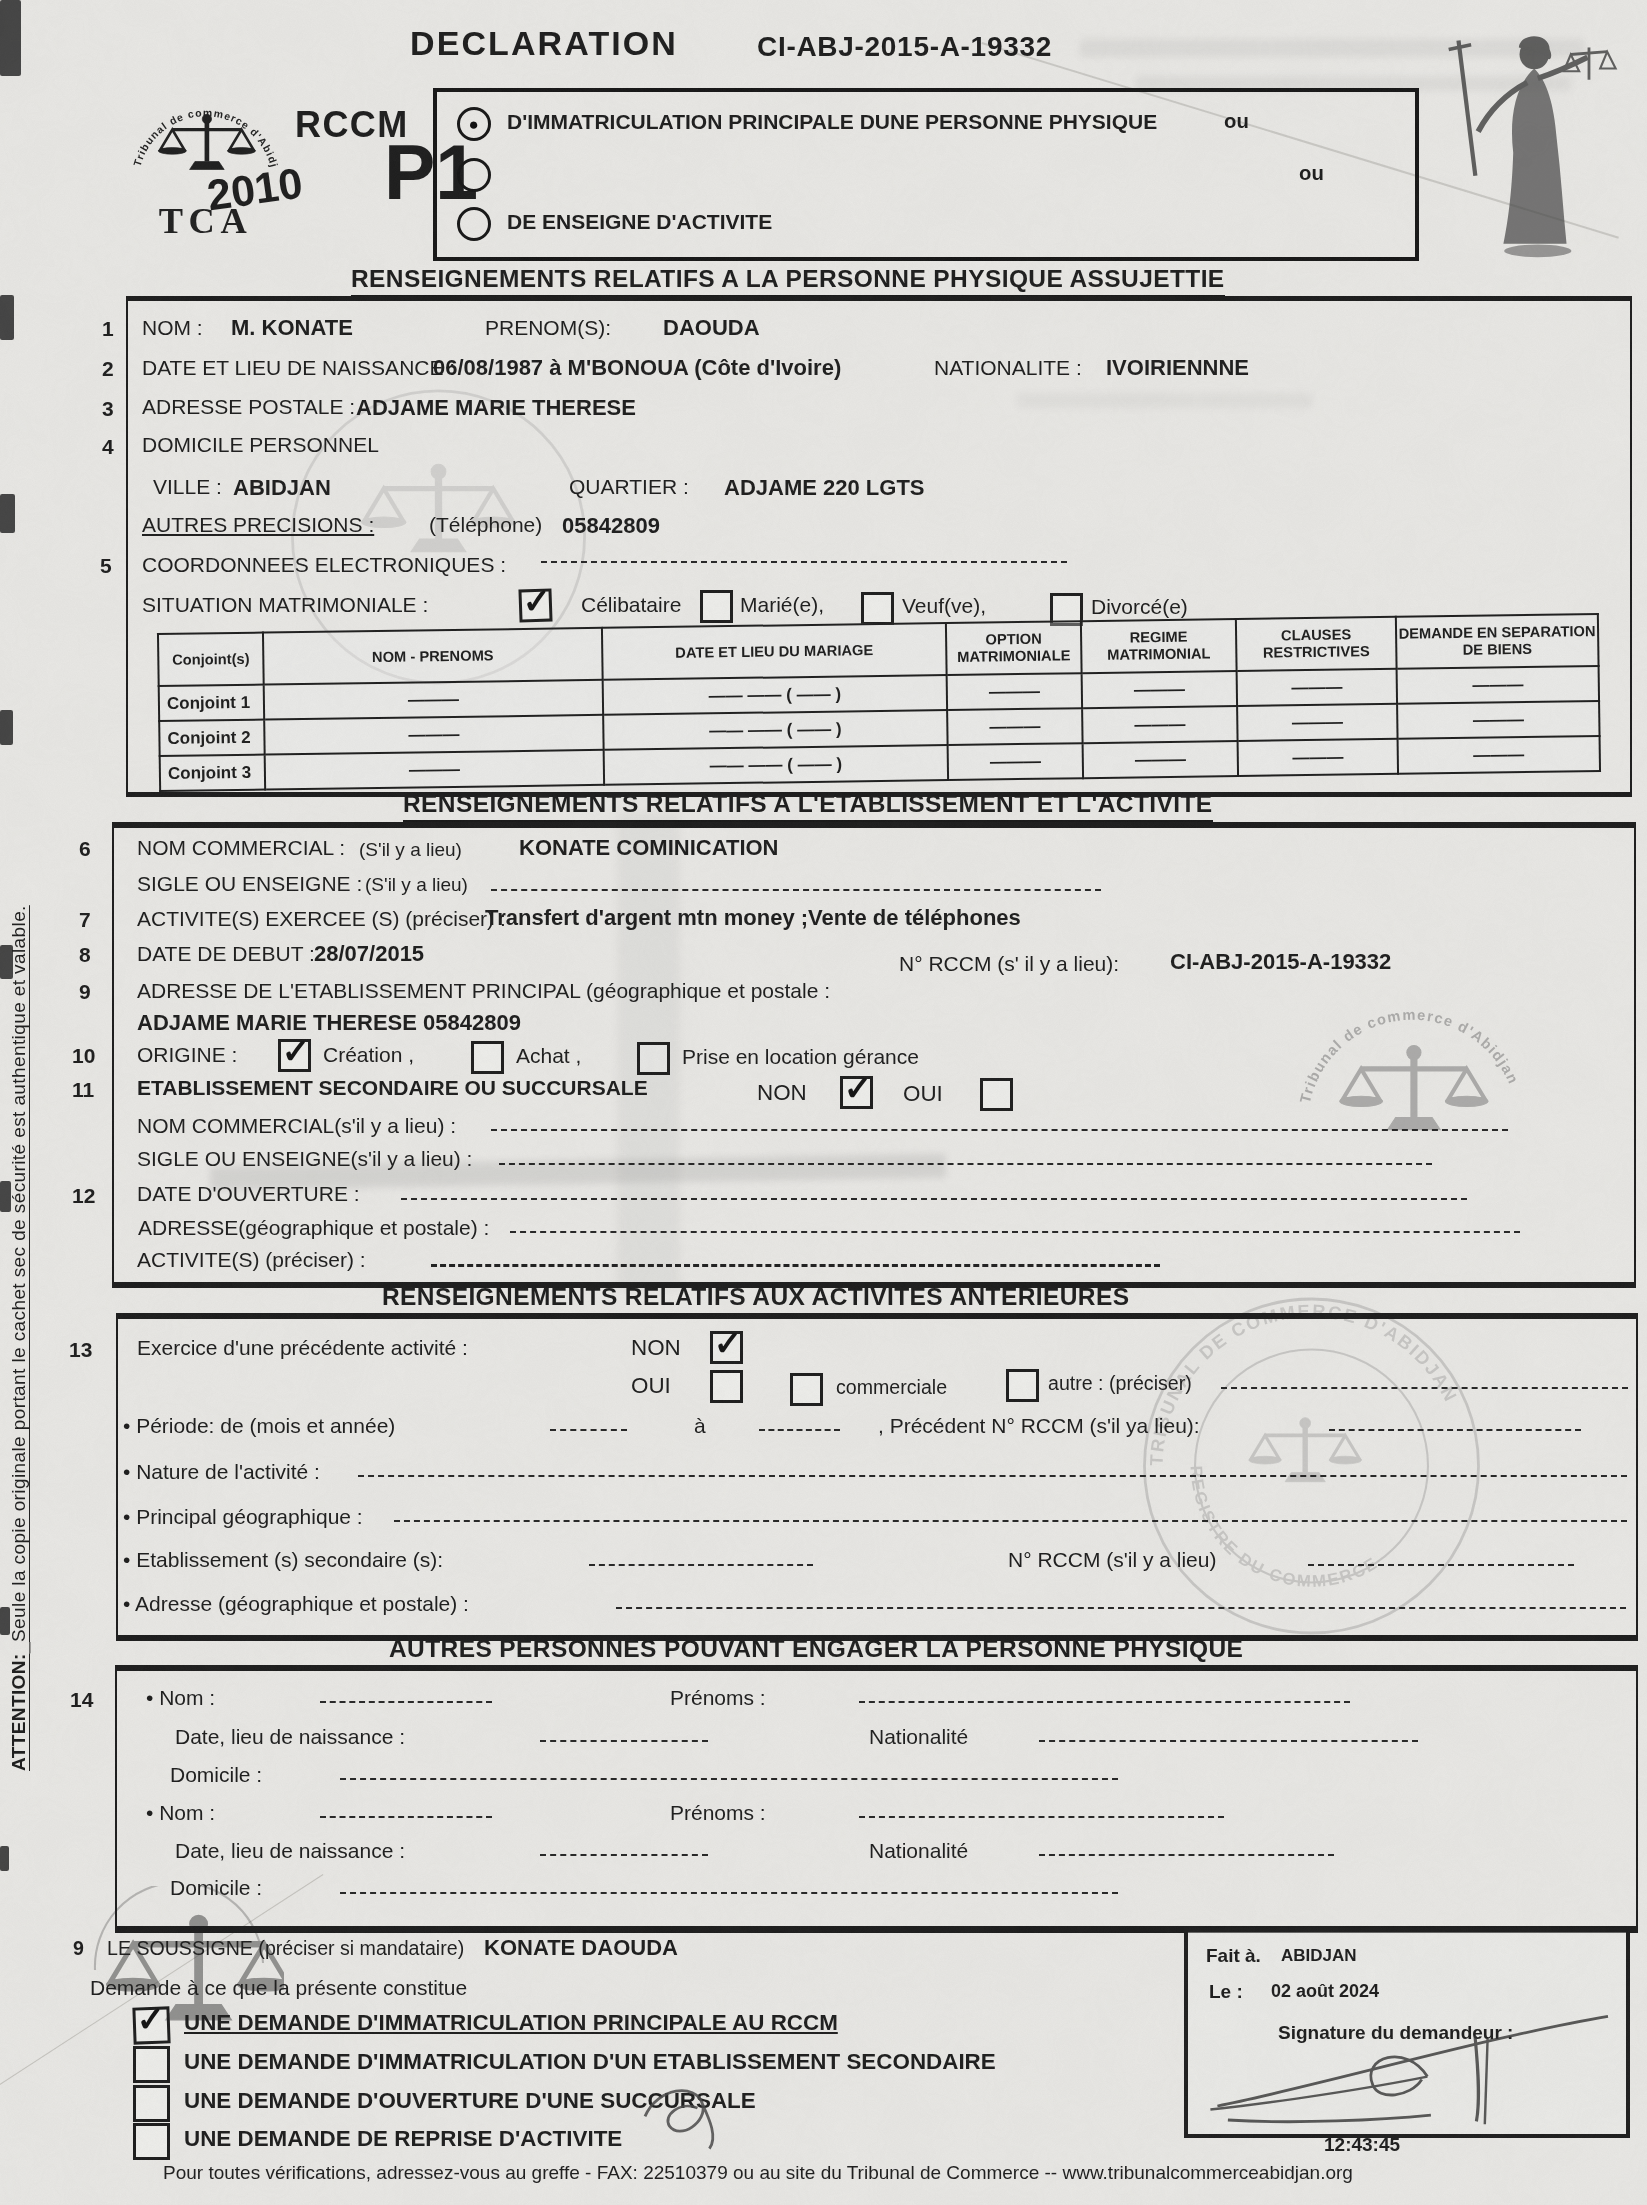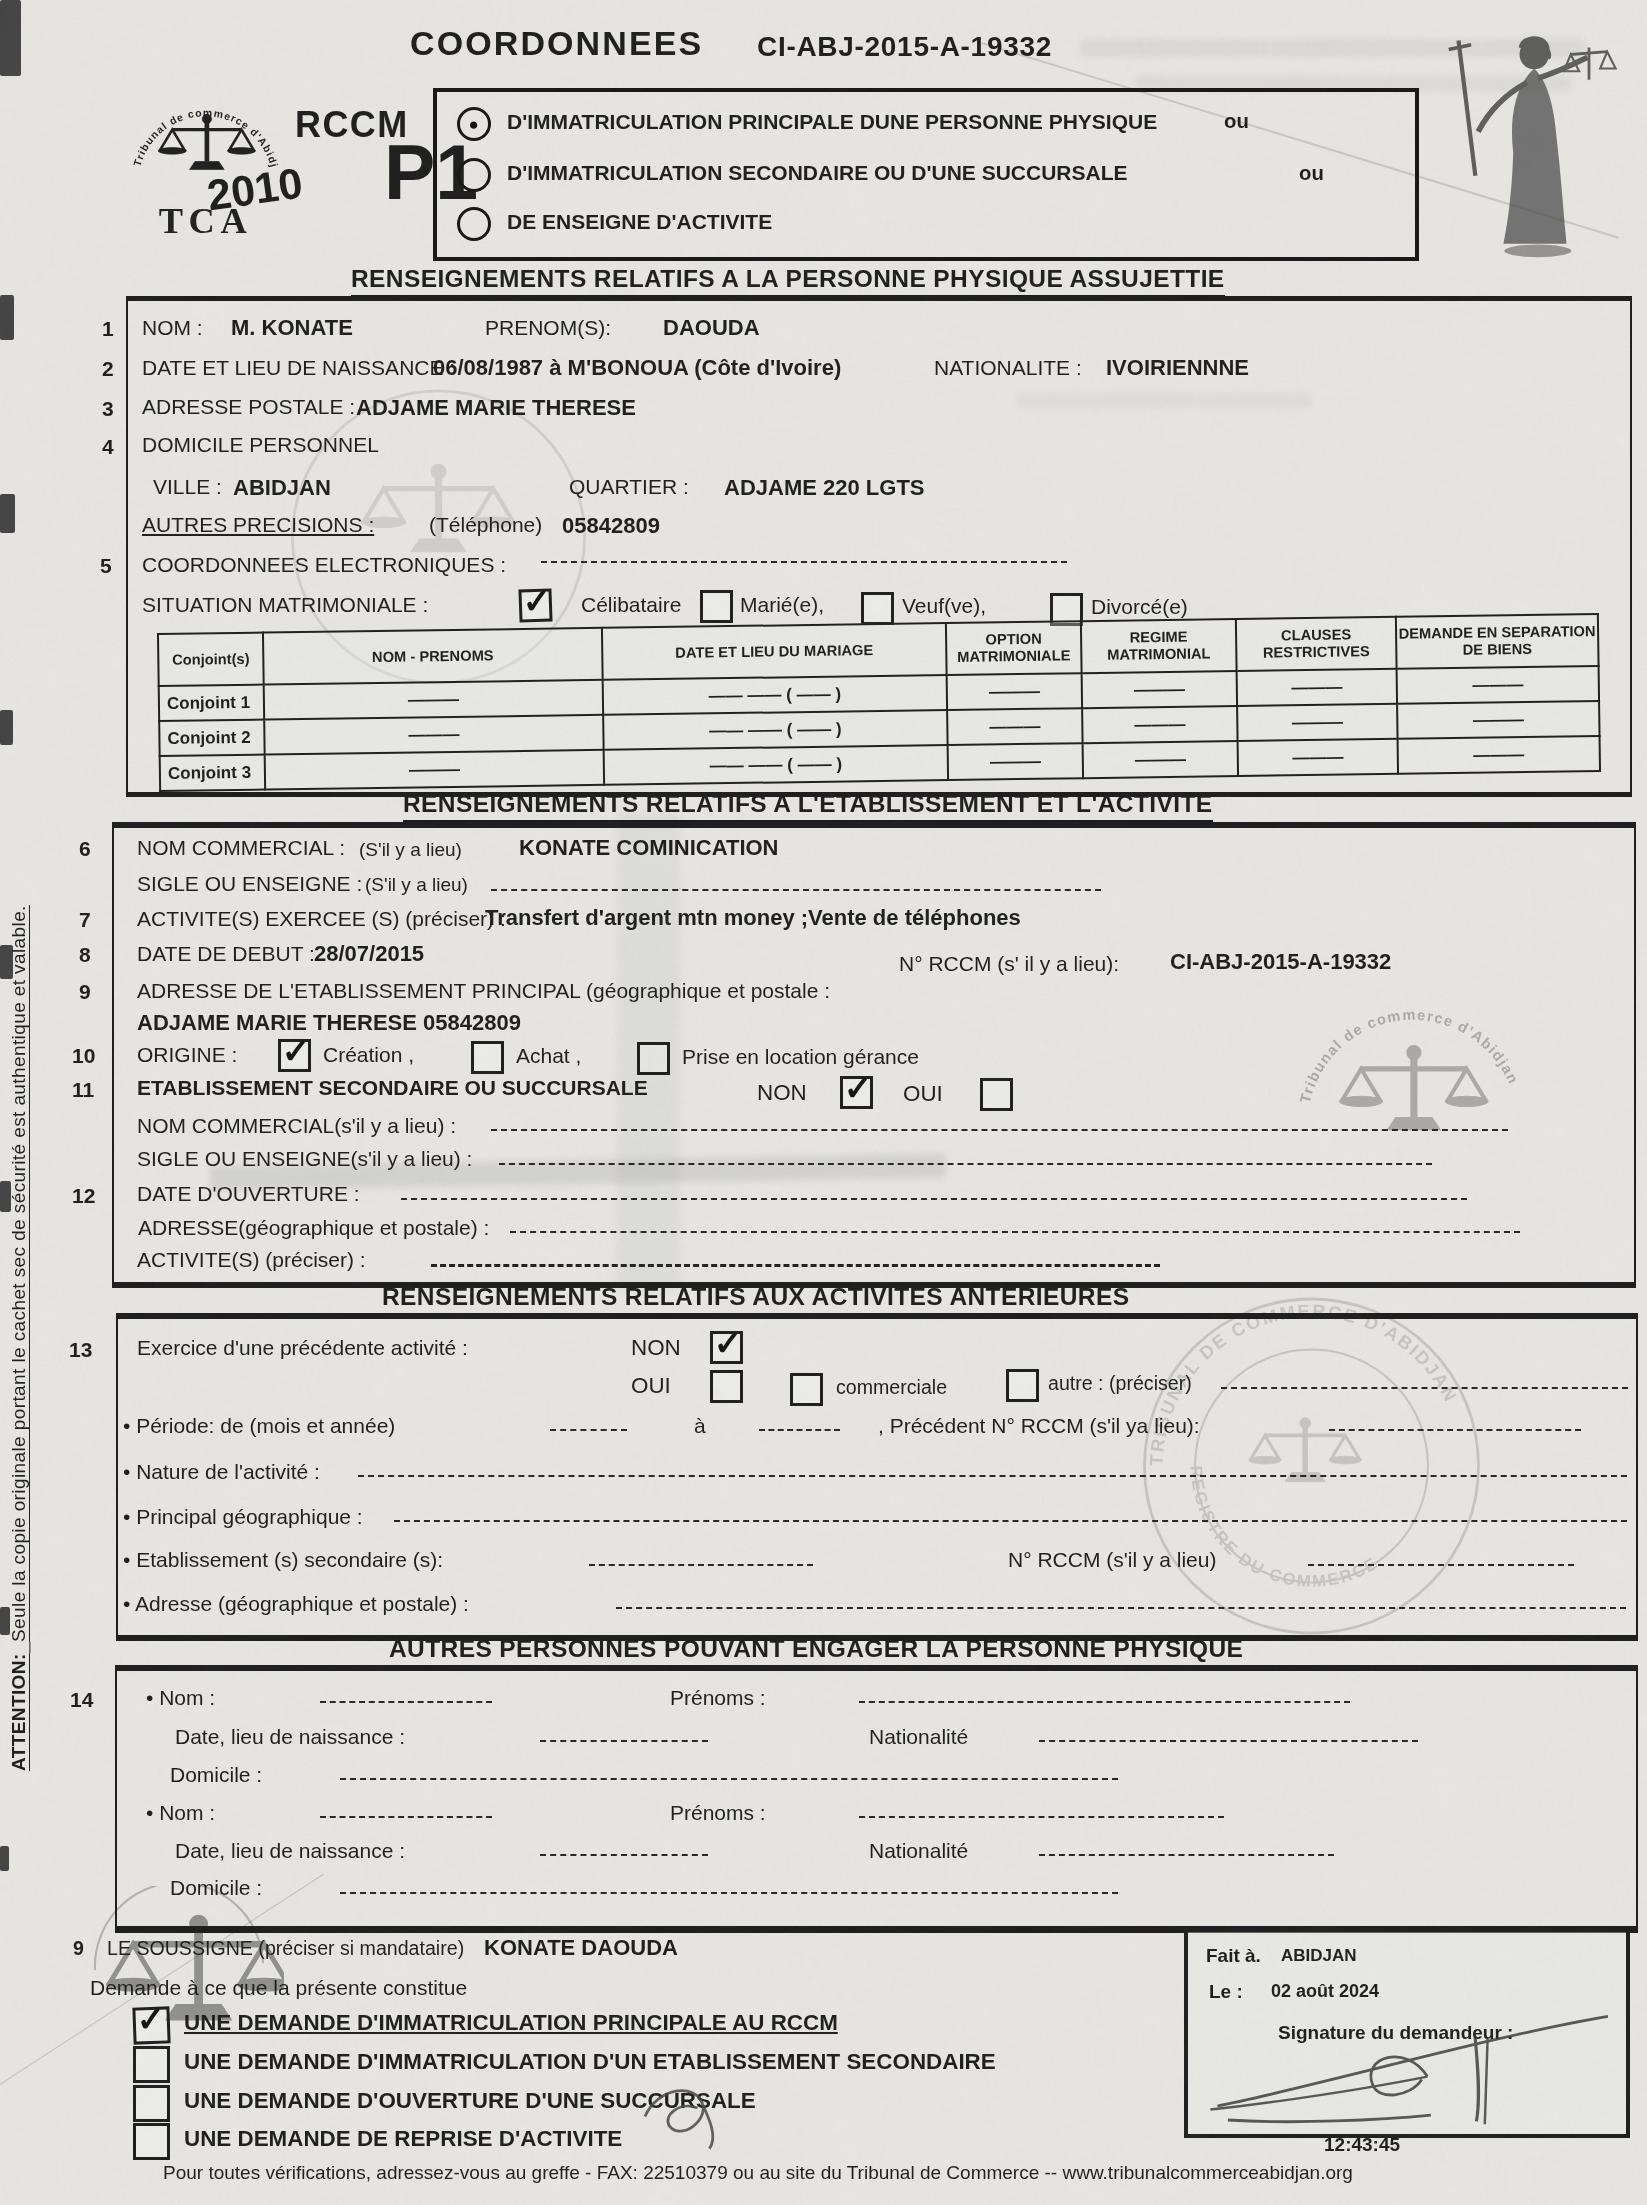--- a/index.html
+++ b/index.html
@@ -98,21 +98,21 @@
       <textPath href="#arcC2">REGISTRE DU COMMERCE</textPath>
     </text>
     <use href="#scales-g" transform="translate(215,195) scale(1.1)"></use>
   </svg>
 
   <svg class="abs stampc" style="left:74px;top:1886px;color:#3a3a3a;opacity:.5;filter:blur(0.4px)" width="210" height="175" viewBox="0 0 300 250">
     <use href="#scales-g" transform="translate(70,40) scale(1.8)"></use>
     <path d="M30,120 A120,120 0 0 1 270,110" fill="none" stroke="currentColor" stroke-width="3" opacity=".6"></path>
   </svg>
 
-  <span class="abs" style="left:410px;top:24px;font-size:34px;font-weight:bold;letter-spacing:2.1px">COORDONNEES</span>
+  <span class="abs" style="left:410px;top:24px;font-size:34px;font-weight:bold;letter-spacing:2.1px">DECLARATION</span>
   <span class="abs" style="left:757px;top:31px;font-size:28px;font-weight:bold;letter-spacing:0.7px">CI-ABJ-2015-A-19332</span>
 
   <svg class="abs" style="left:118px;top:70px;color:#1d1d1d" width="175" height="186" viewBox="0 0 250 265">
     <defs>
         <path id="tcaArc" d="M32,138 A96,96 0 0 1 218,138" fill="none"></path>
       </defs>
     <text font-size="15" font-weight="bold" letter-spacing="1.5" fill="currentColor">
       <textPath href="#tcaArc">Tribunal de commerce d'Abidjan</textPath>
     </text>
     <use href="#scales-g" transform="translate(70,62) scale(0.95)"></use>
@@ -126,21 +126,20 @@
   <div class="abs" style="left:433px;top:88px;width:978px;height:165px;border:4.2px solid #141414">
     <span class="abs radio" style="left:19.6px;top:15.4px">
         <span class="dot">●</span>
       </span>
     <span class="abs val" style="left:70px;top:18px;font-size:21px">D'IMMATRICULATION PRINCIPALE DUNE PERSONNE PHYSIQUE</span>
     <span class="abs val" style="left:787px;top:18px;font-size:20.3px">ou</span>
 
     <span class="abs radio" style="left:19.6px;top:66px">
         <span class="dot"></span>
       </span>
-    <span class="abs val" style="left:70px;top:69px;font-size:21px">D'IMMATRICULATION SECONDAIRE OU D'UNE SUCCURSALE</span>
     <span class="abs val" style="left:862px;top:70px;font-size:20.3px">ou</span>
 
     <span class="abs radio" style="left:19.6px;top:115px">
         <span class="dot"></span>
       </span>
     <span class="abs val" style="left:70px;top:118px;font-size:21px">DE ENSEIGNE D'ACTIVITE</span>
   </div>
 
   <svg class="abs" style="left:1422px;top:10.5px;color:#3f3f3f;opacity:.82;filter:blur(0.3px)" width="207" height="249" viewBox="0 0 295 355">
     <line x1="52" y1="42" x2="76" y2="235" stroke="currentColor" stroke-width="6"></line>

